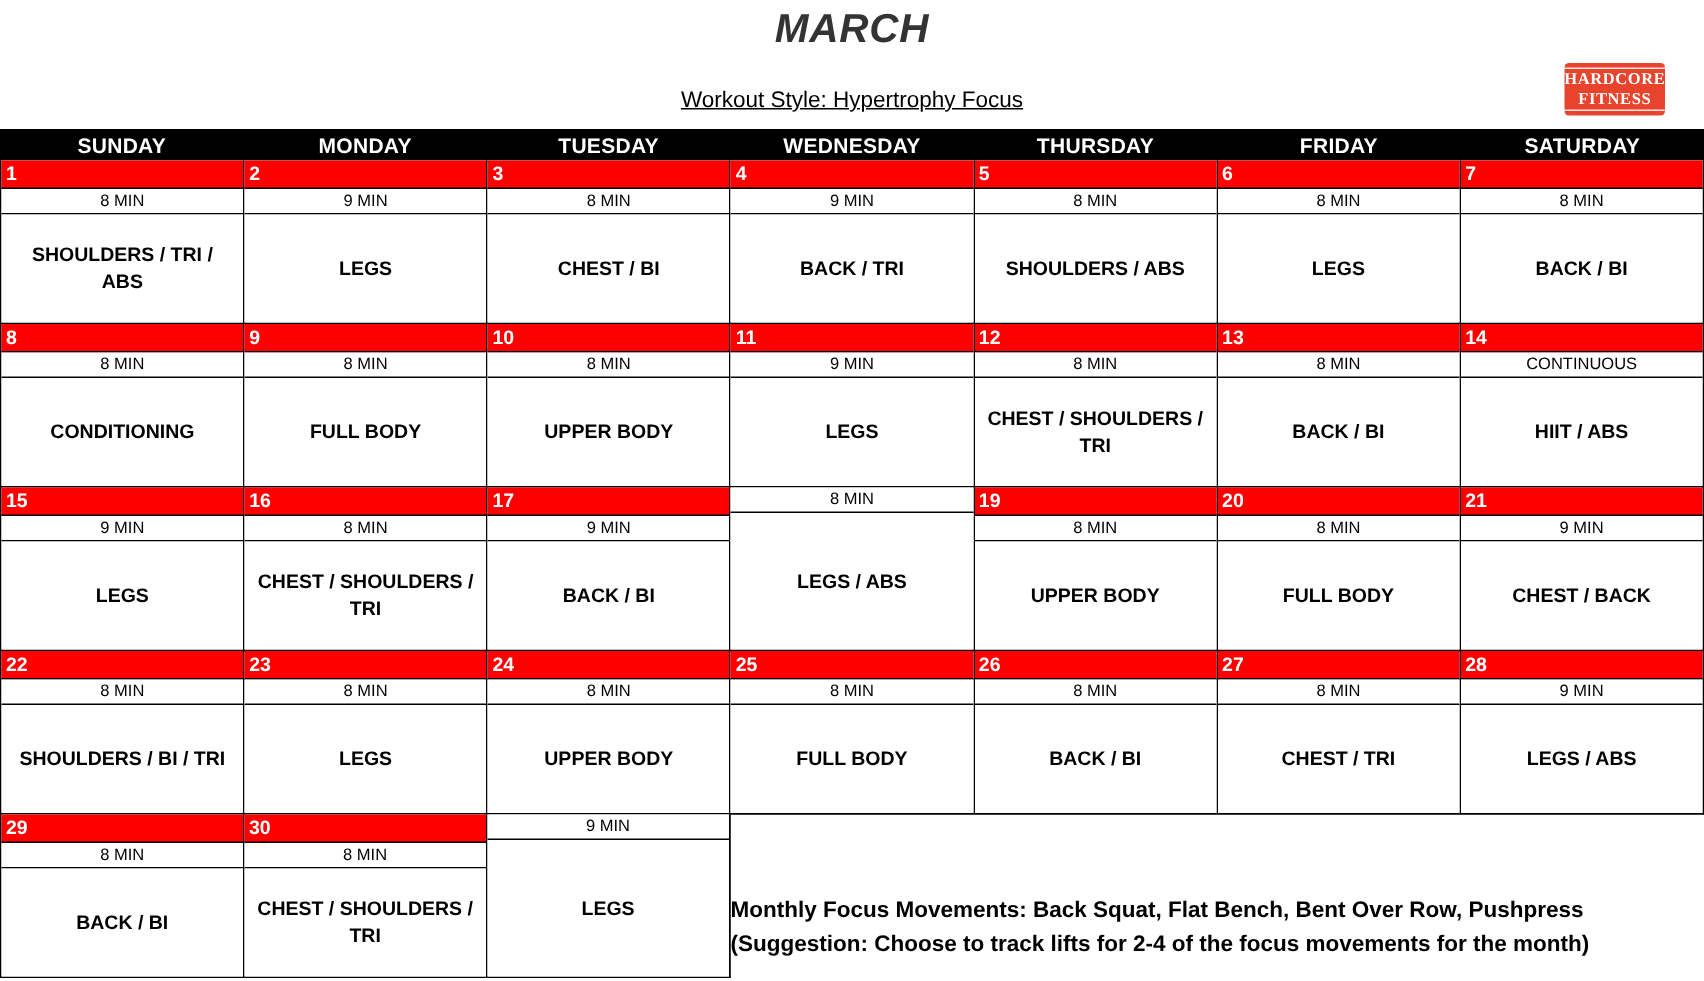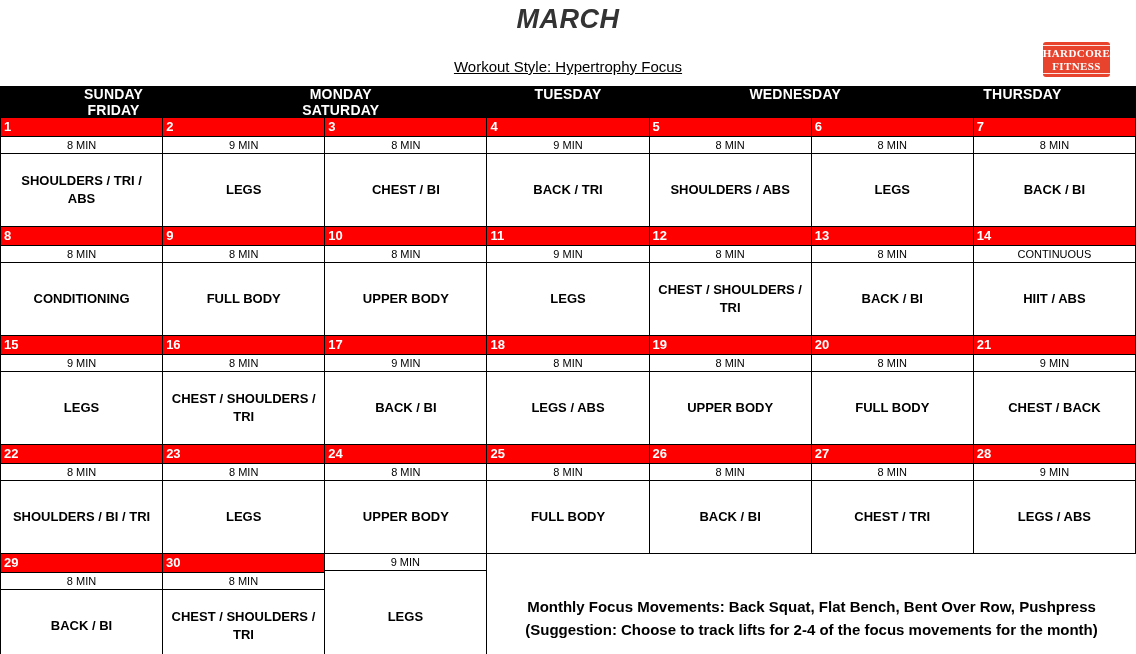--- a/index.html
+++ b/index.html
@@ -23,22 +23,22 @@
   }
   .logo-inner {
     border:1px solid rgba(255,255,255,0.85); border-radius:2px;
     padding:1px 3px; text-align:center;
     font-family:"Liberation Serif", serif; font-weight:700;
     font-size:11px; line-height:1.1; color:#ffffff; letter-spacing:0.4px;
     white-space:nowrap;
   }
   .calendar { position:absolute; top:86px; left:0; width:1136px; }
   .head-row {
-    display:grid; grid-template-columns:repeat(5,1fr);
-    background:var(--head-bg,#000); height:32px;
+    display:grid; grid-template-columns:repeat(7,1fr);
+    background:var(--head-bg,#000); height:21px;
   }
   .head-cell {
     color:#fff; font-weight:700; font-size:14px;
     display:flex; align-items:center; justify-content:center;
     letter-spacing:0.2px;
   }
   .week-row {
     display:grid; grid-template-columns:repeat(7,1fr); column-gap:1px;
     background:#000; height:109px;
     border:1px solid #000; border-top:none;
@@ -53,21 +53,21 @@
     font-size:11px; color:#000;
     display:flex; align-items:center; justify-content:center;
   }
   .day-workout {
     flex:1; background:#fff; color:#000; font-weight:700; font-size:13px;
     display:flex; align-items:center; justify-content:center;
     text-align:center; padding:0 7px; line-height:1.35;
   }
   .footer-note {
     position:absolute; top:596px; left:487px; width:649px;
-    text-align:center; font-size:15px; font-weight:700; color:#000;
+    font-size:15px; font-weight:700; color:#000;
     line-height:1.5;
   }
 </style>
 </head>
 <body>
 
 <div class="page">
 
   <div class="title">MARCH</div>
 
@@ -175,21 +175,20 @@
             <div class="day-bar">16</div>
             <div class="day-min">8 MIN</div>
             <div class="day-workout">CHEST / SHOULDERS / TRI</div>
           </div>
           <div class="day-cell">
             <div class="day-bar">17</div>
             <div class="day-min">9 MIN</div>
             <div class="day-workout">BACK / BI</div>
           </div>
           <div class="day-cell">
-            <div class="day-bar">18</div>
             <div class="day-min">8 MIN</div>
             <div class="day-workout">LEGS / ABS</div>
           </div>
           <div class="day-cell">
             <div class="day-bar">19</div>
             <div class="day-min">8 MIN</div>
             <div class="day-workout">UPPER BODY</div>
           </div>
           <div class="day-cell">
             <div class="day-bar">20</div>

